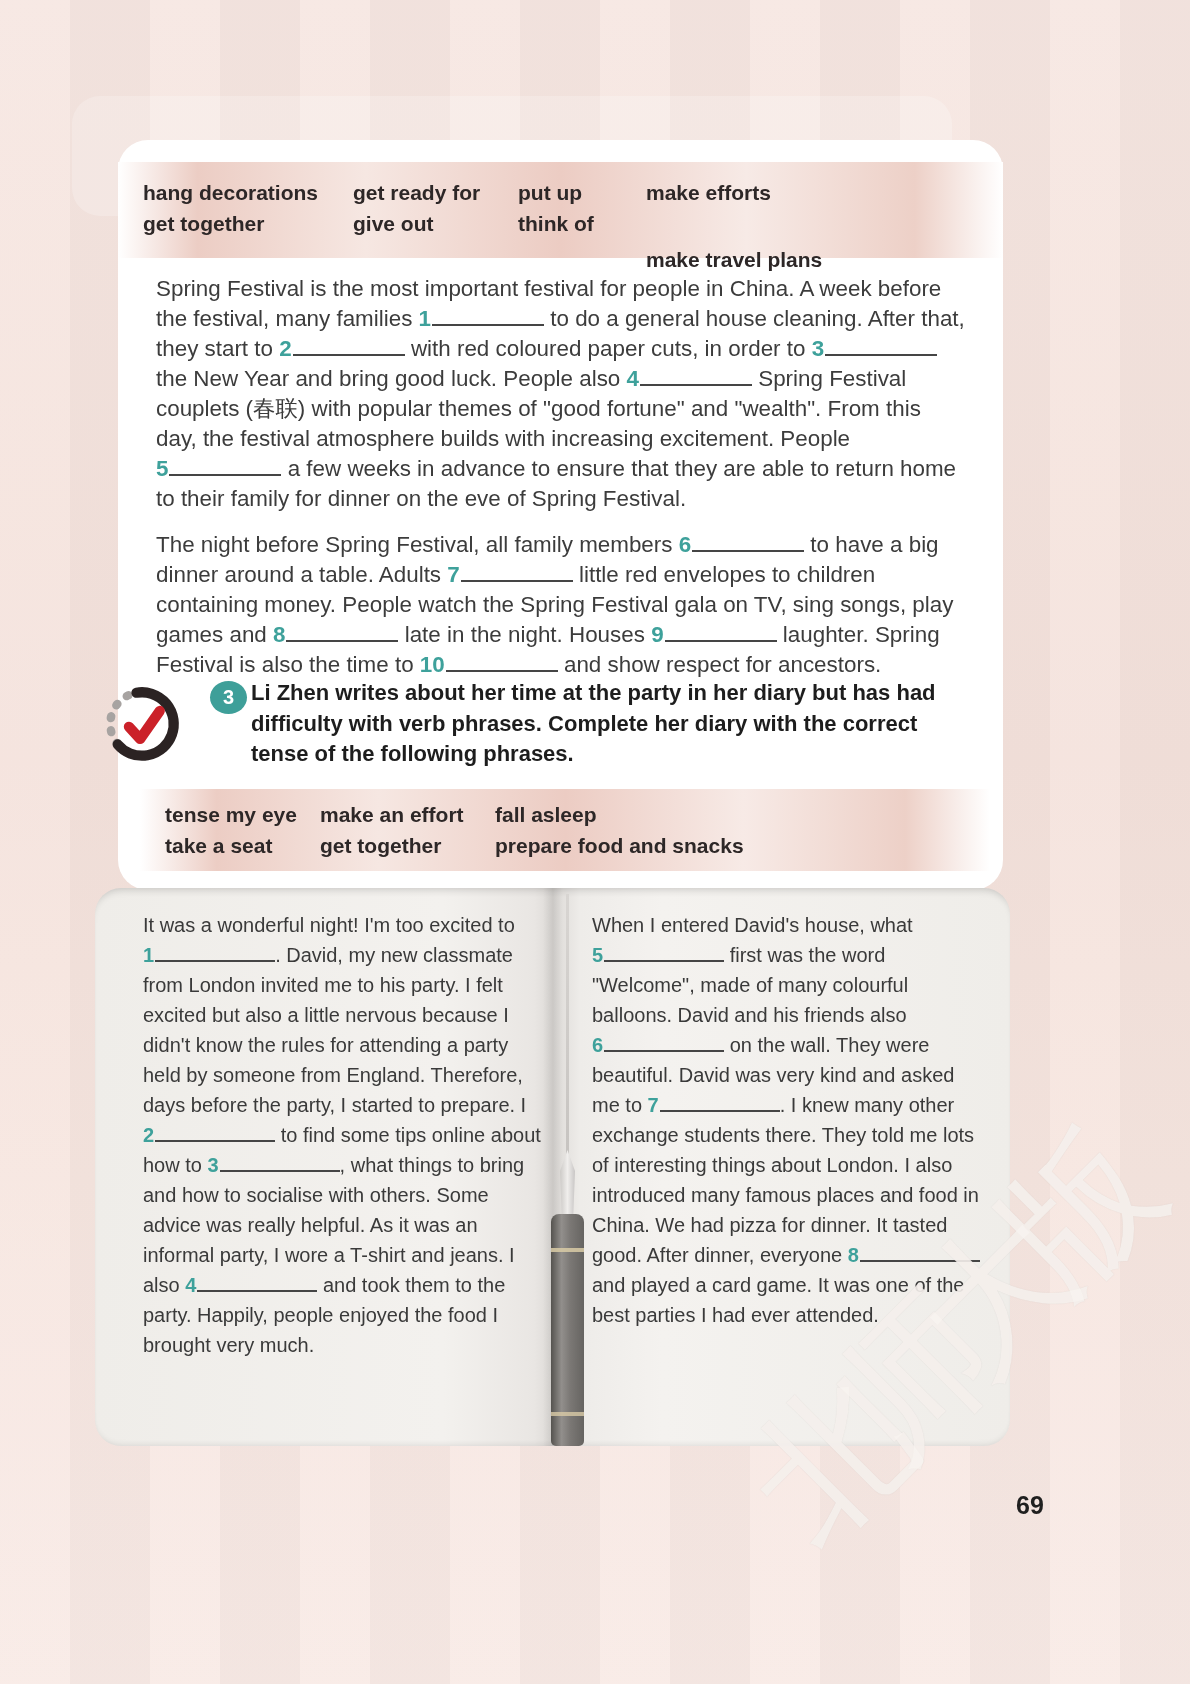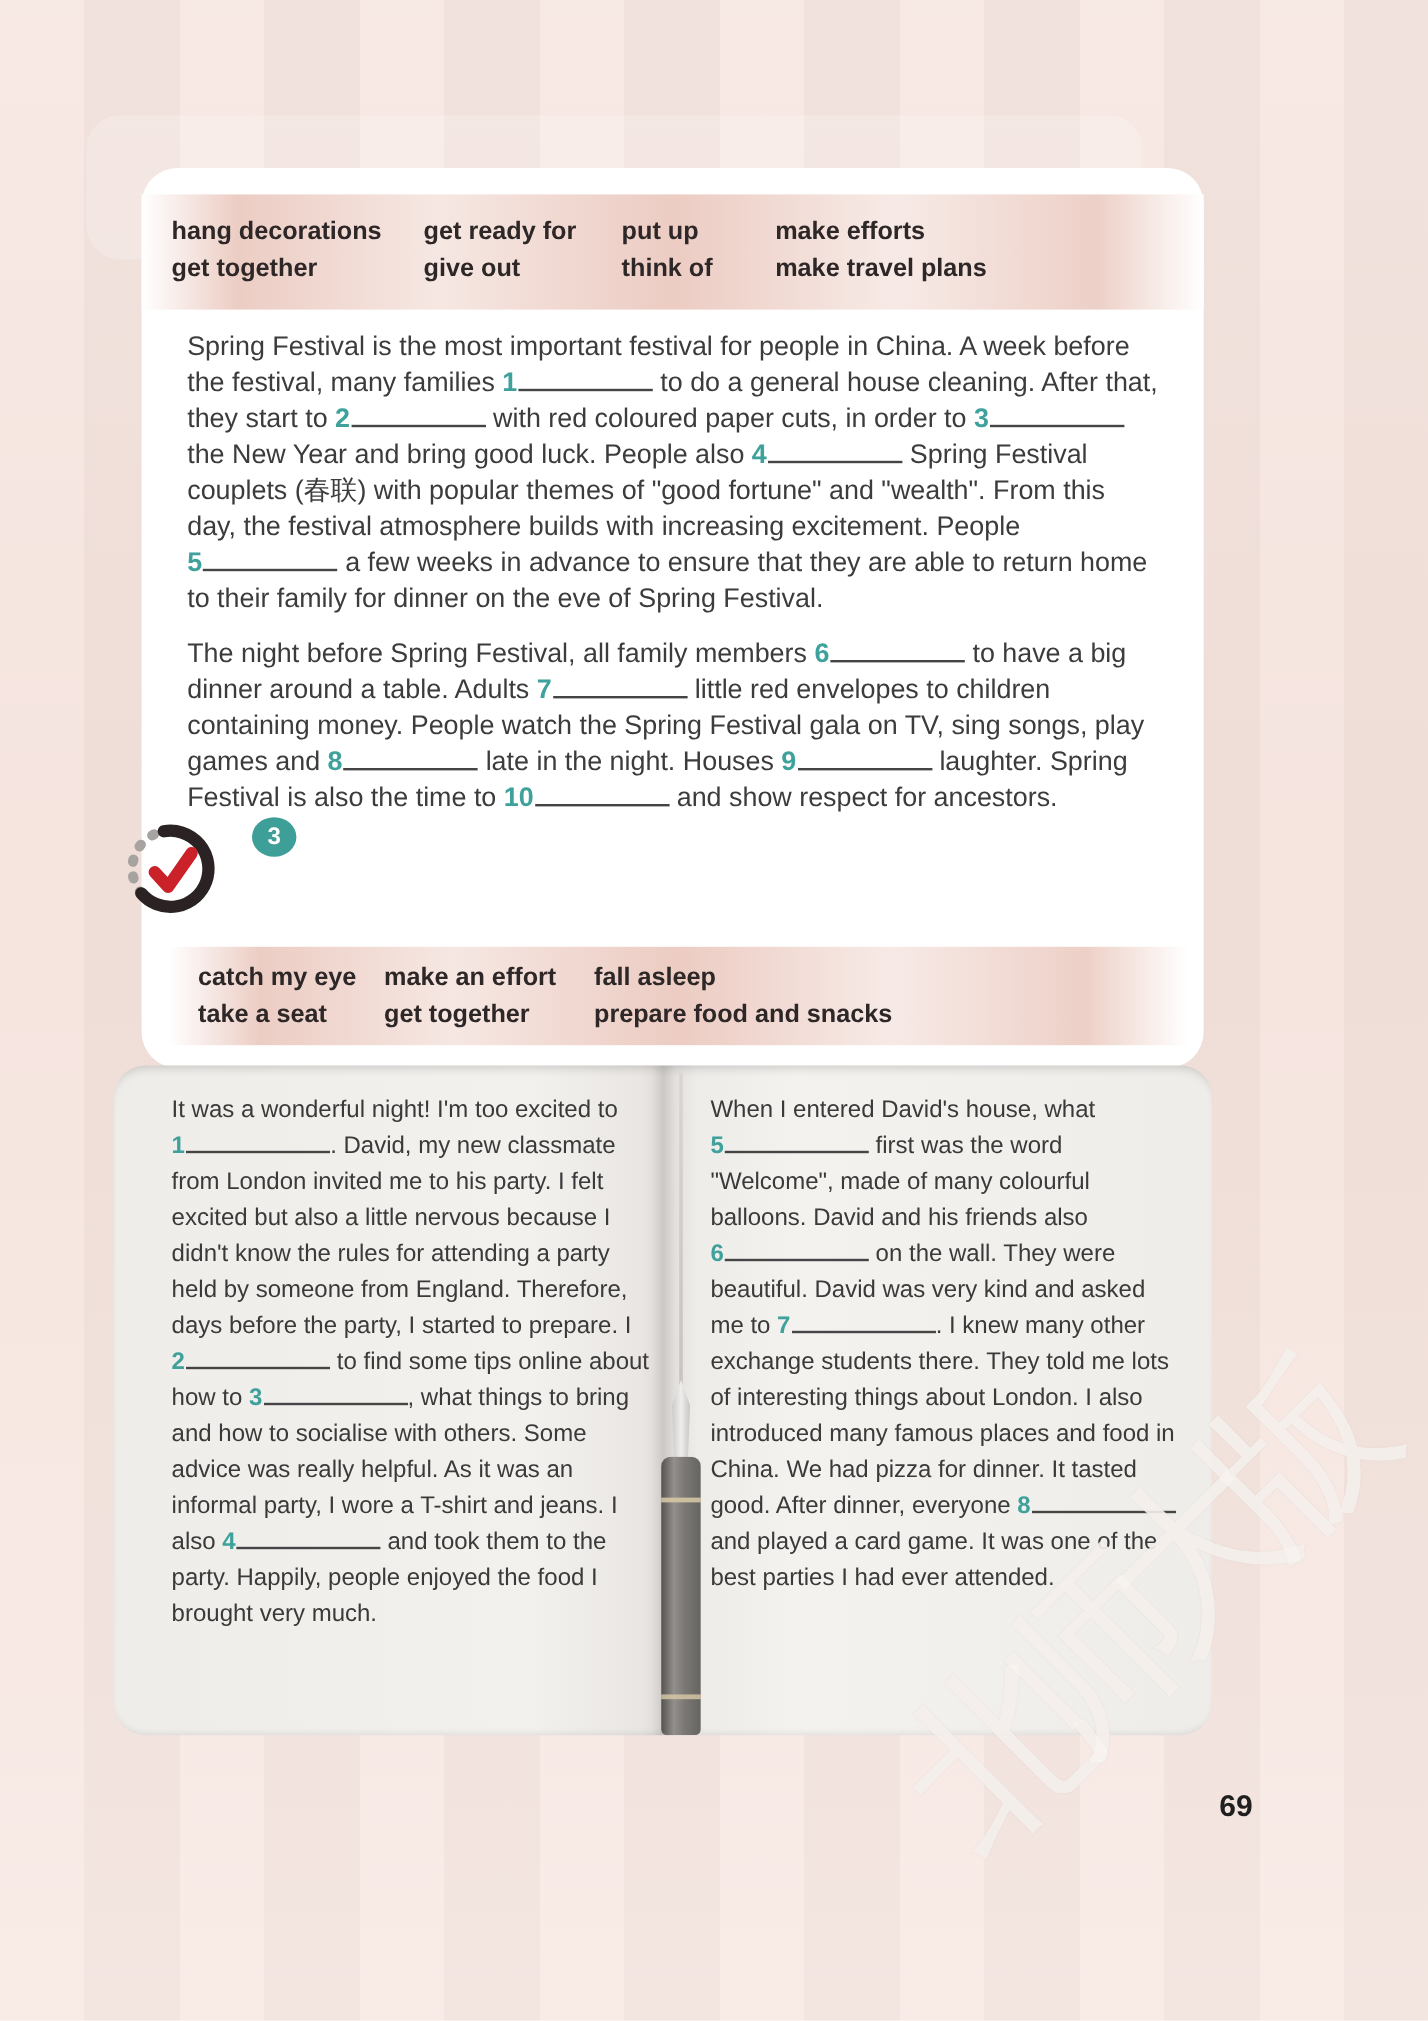--- a/index.html
+++ b/index.html
@@ -21,21 +21,21 @@
   .card{
     position:absolute;left:118px;top:140px;width:885px;height:750px;
     background:#ffffff;border-radius:30px;
   }
   .band{
     background:linear-gradient(90deg,rgba(255,255,255,0.98) 0%,#eccdc4 9%,#f6e7e2 28%,#ecccc3 50%,#f7eae6 71%,#edd0c7 90%,rgba(255,255,255,0.98) 100%);
   }
   .band1{margin:22px 0 0 0;height:96px;display:flex;padding:15px 0 0 25px;box-sizing:border-box;}
   .wb-col{display:flex;flex-direction:column;}
   .wb-item{font-weight:bold;font-size:21px;line-height:31px;color:#2d2727;white-space:nowrap;}
-  .wb1-c0{width:210px;}.wb1-c1{width:165px;}.wb1-c2{width:128px;}.wb1-c3{width:130px;}.wb1-c4{width:210px;}
+  .wb1-c0{width:210px;}.wb1-c1{width:165px;}.wb1-c2{width:128px;}.wb1-c3{width:130px;}.wb1-c4{width:210px;gap:36px;}
   .passage{
     margin:12px 38px 0 38px;color:#3c3c3c;font-size:22.4px;line-height:30px;
   }
   .passage p{margin:16px 0 14px 0;}
   .blank{white-space:nowrap;}
   .bnum{color:#3ea19b;font-weight:bold;font-style:normal;margin-right:1px;}
   .bline{display:inline-block;width:112px;border-bottom:2px solid #454545;}
   .diary-col .bline{width:120px;}
   
   .ex-icon{position:absolute;left:100px;top:682px;width:84px;height:84px;}
@@ -121,24 +121,25 @@
       <p>The night before Spring Festival, all family members <span class="blank"><span class="bnum">6</span><span class="bline"></span></span> to have a big dinner around a table. Adults <span class="blank"><span class="bnum">7</span><span class="bline"></span></span> little red envelopes to children containing money. People watch the Spring Festival gala on TV, sing songs, play games and <span class="blank"><span class="bnum">8</span><span class="bline"></span></span> late in the night. Houses <span class="blank"><span class="bnum">9</span><span class="bline"></span></span> laughter. Spring Festival is also the time to <span class="blank"><span class="bnum">10</span><span class="bline"></span></span> and show respect for ancestors.</p>
     </div>
   </div>
 
   <svg class="ex-icon" viewBox="0 0 90 90">
     <path d="M19 66.9 A34 34 0 0 1 39.1 11.5" fill="none" stroke="#a7a3a1" stroke-width="9" stroke-linecap="round" stroke-dasharray="2 13"></path>
     <path d="M39.1 11.5 A34 34 0 1 1 19 66.9" fill="none" stroke="#2b2323" stroke-width="11" stroke-linecap="round"></path>
     <path d="M31 48 L43 61 L64 31" fill="none" stroke="#cb2129" stroke-width="11" stroke-linecap="round" stroke-linejoin="round"></path>
   </svg>
   <div class="ex-badge">3</div>
+  <div class="ex-text">Li Zhen writes about her time at the party in her diary but has had difficulty with verb phrases. Complete her diary with the correct tense of the following phrases.</div>
 
   <div class="band band2">
     <div class="wb-col wb2-c1">
-      <span class="wb-item">catch my eye</span>
+      <span class="wb-item">tense my eye</span>
       <span class="wb-item">take a seat</span>
     </div>
     <div class="wb-col wb2-c2">
       <span class="wb-item">make an effort</span>
       <span class="wb-item">get together</span>
     </div>
     <div class="wb-col wb2-c3">
       <span class="wb-item">fall asleep</span>
       <span class="wb-item">prepare food and snacks</span>
     </div>

